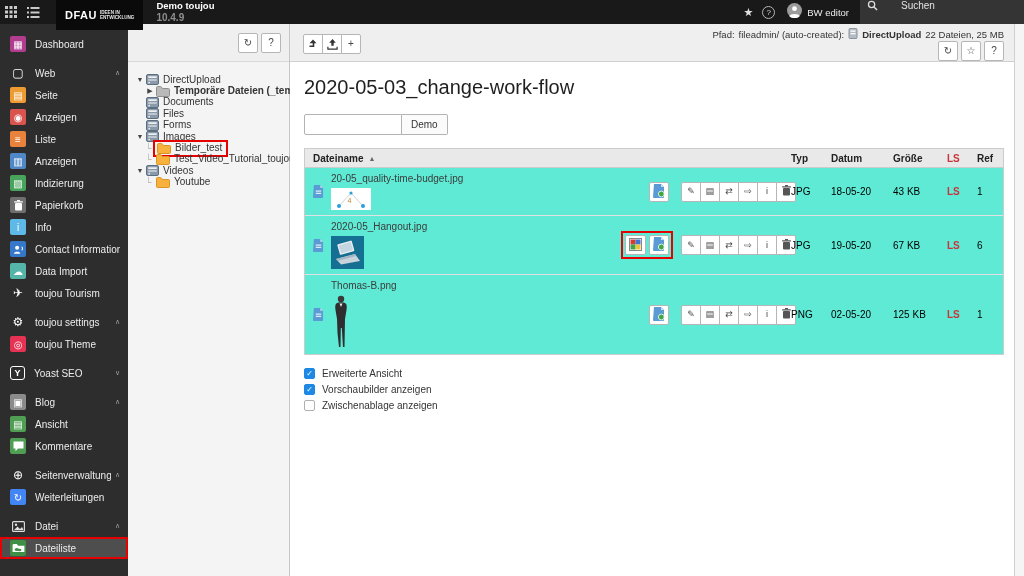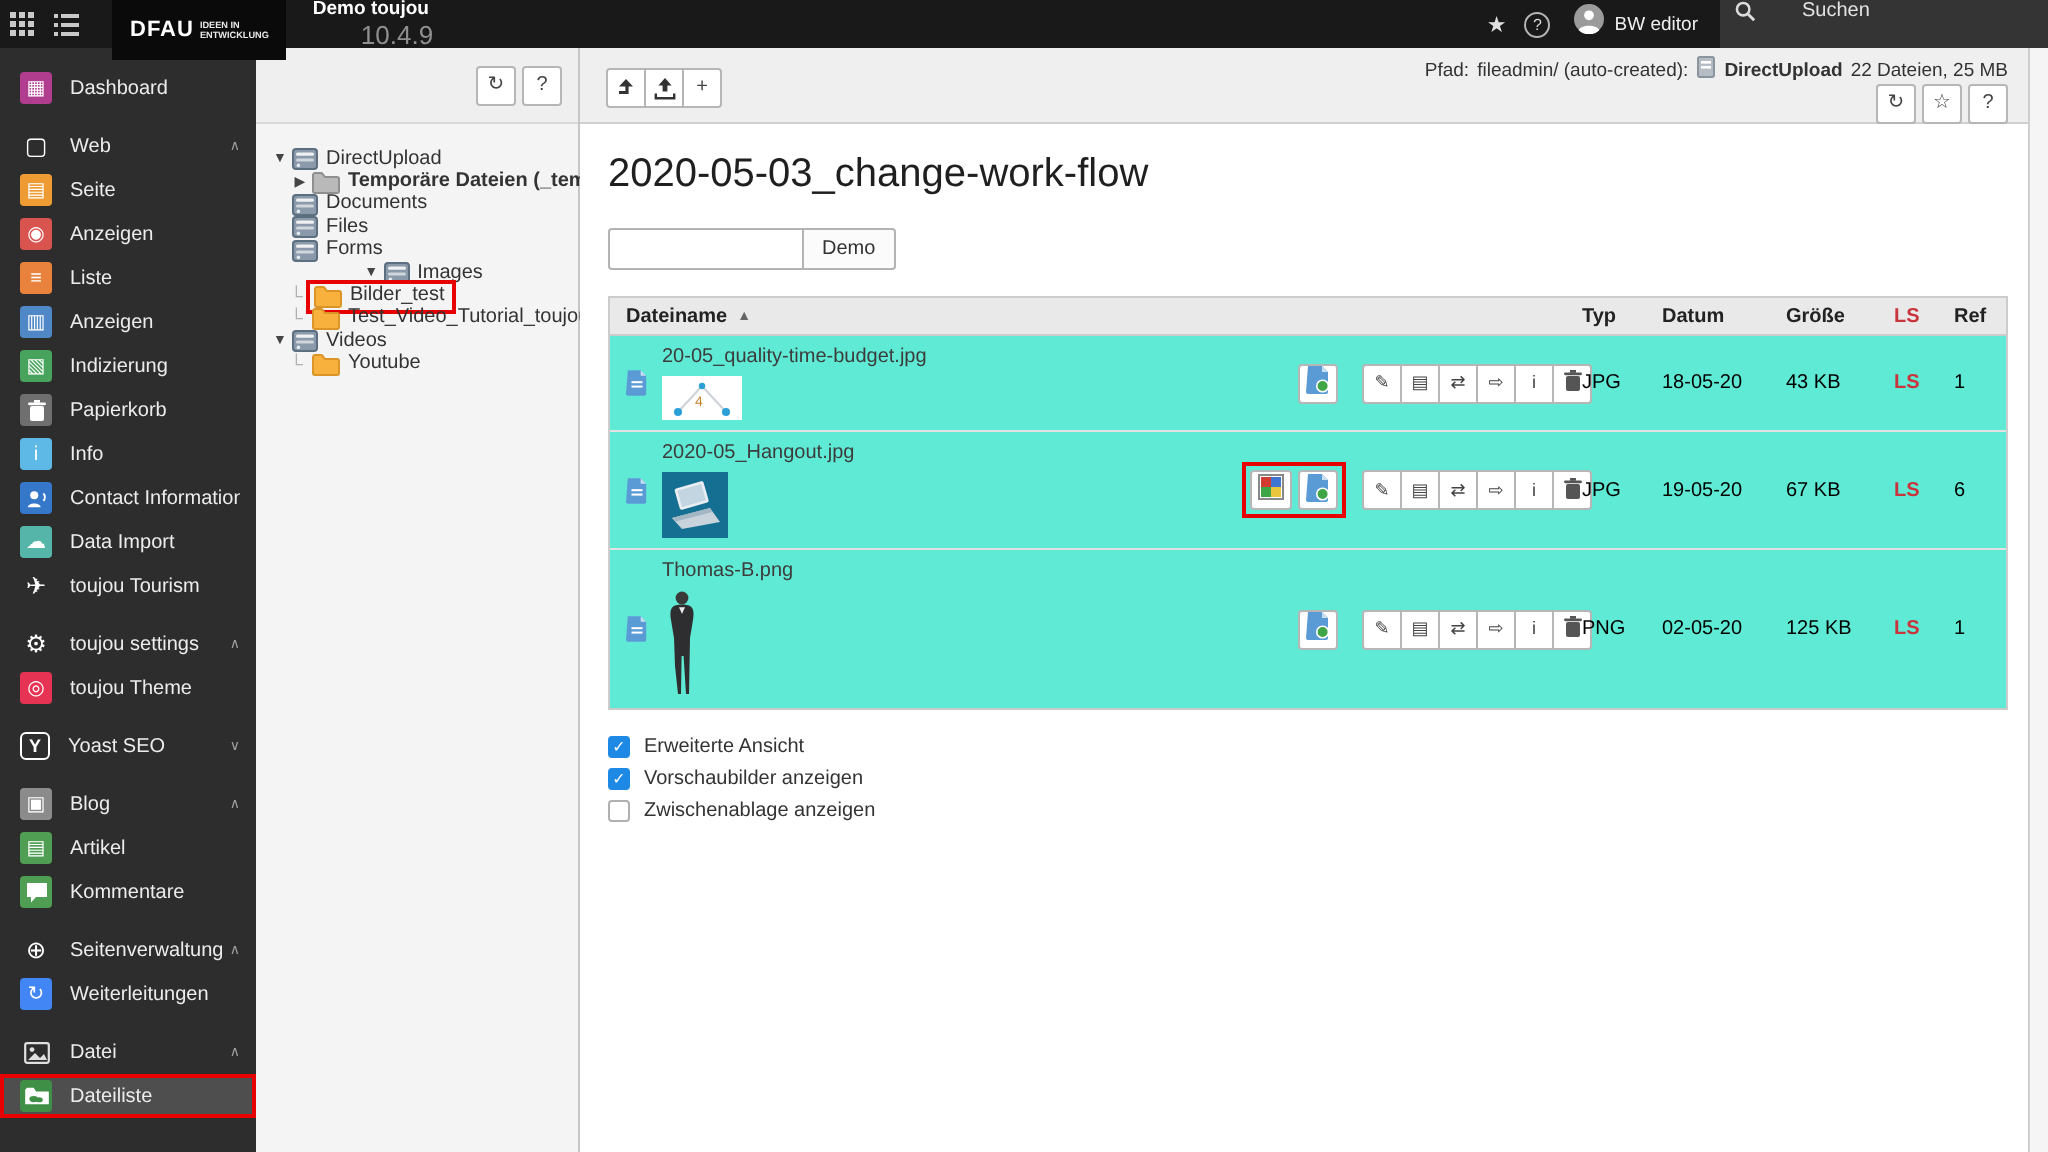--- a/index.html
+++ b/index.html
@@ -7,21 +7,21 @@
   *{box-sizing:border-box;}
   :root{--annot:#e60000;--ls-red:#c9353d;--cb-blue:#1e88e5;}
 
   
   .topbar{height:24px;background:#191919;display:flex;align-items:center;color:#fff;position:relative;z-index:10;overflow:visible;}
   .tb-iconbtn{width:22px;height:24px;display:flex;align-items:center;justify-content:center;cursor:pointer;}
   .logo{height:30px;background:#0a0a0a;display:flex;align-items:center;padding:0 9px;margin-left:12px;align-self:flex-start;}
   .logo-main{font-size:11px;font-weight:bold;letter-spacing:.5px;line-height:1;}
   .logo-sub{font-size:4.6px;line-height:1.15;margin-left:3px;font-weight:bold;color:#e8e8e8;}
   .site{margin-left:13px;font-size:9.5px;font-weight:bold;line-height:1.2;}
-  .version{color:#8f8f8f;font-weight:normal;font-size:13px;margin-left:24px;}
+  .version{color:#8f8f8f;font-weight:bold;font-size:10px;}
   .tb-right{margin-left:auto;display:flex;align-items:center;height:24px;}
   .tb-star{font-size:11px;color:#e0e0e0;padding:0 9px;cursor:pointer;}
   .tb-help{width:13px;height:13px;border:1px solid #b5b5b5;border-radius:50%;font-size:8px;display:flex;align-items:center;justify-content:center;color:#d8d8d8;cursor:pointer;}
   .tb-user{display:flex;align-items:center;gap:5px;margin:0 11px 0 12px;cursor:pointer;}
   .tb-user-name{font-size:9.5px;color:#eee;}
   .tb-search{width:164px;height:24px;background:#343434;display:flex;align-items:flex-start;gap:23px;padding-left:7px;font-size:10px;color:#e3e3e3;cursor:text;}
 
   
   .bodywrap{display:flex;height:552px;}
 
@@ -240,21 +240,21 @@
           <span class="chev">∨</span>
         </div>
         <div class="sb-gap"></div>
         <div class="sb-item">
           <span class="mico" style="background: rgb(139, 139, 139);">▣</span>
           <span class="sb-label">Blog</span>
           <span class="chev">∧</span>
         </div>
         <div class="sb-item">
           <span class="mico" style="background: rgb(79, 158, 83);">▤</span>
-          <span class="sb-label">Artikel</span>
+          <span class="sb-label">Ansicht</span>
         </div>
         <div class="sb-item">
           <span class="mico" style="background: rgb(79, 158, 83);">
             <svg width="11" height="11" viewBox="0 0 11 11">
               <path d="M0.5 0.5 h10 v7 h-5.5 l-2.5 2.7 v-2.7 h-2 Z" fill="#fff"></path>
             </svg>
           </span>
           <span class="sb-label">Kommentare</span>
         </div>
         <div class="sb-gap"></div>
@@ -357,21 +357,21 @@
                 <svg width="13" height="11" viewBox="0 0 13 11">
                   <rect x="0.5" y="0.5" width="12" height="10" rx="1.5" fill="#8a9aaa" stroke="#5c6f80"></rect>
                   <rect x="2" y="2.3" width="9" height="1.6" rx="0.8" fill="#fff" opacity=".85"></rect>
                   <rect x="2" y="5.2" width="9" height="1.6" rx="0.8" fill="#fff" opacity=".6"></rect>
                   <circle cx="3.2" cy="8.7" r="0.9" fill="#e4ebf1"></circle>
                 </svg>
               </span>
               <span class="tr-label">Forms</span>
             </span>
           </div>
-          <div class="tree-row" style="margin-left: 0px; justify-content: center;">
+          <div class="tree-row" style="margin-left: 0px;">
             <span class="tr-exp">▼</span>
             <span class="tr-hl">
               <span class="tr-icon">
                 <svg width="13" height="11" viewBox="0 0 13 11">
                   <rect x="0.5" y="0.5" width="12" height="10" rx="1.5" fill="#8a9aaa" stroke="#5c6f80"></rect>
                   <rect x="2" y="2.3" width="9" height="1.6" rx="0.8" fill="#fff" opacity=".85"></rect>
                   <rect x="2" y="5.2" width="9" height="1.6" rx="0.8" fill="#fff" opacity=".6"></rect>
                   <circle cx="3.2" cy="8.7" r="0.9" fill="#e4ebf1"></circle>
                 </svg>
               </span>

